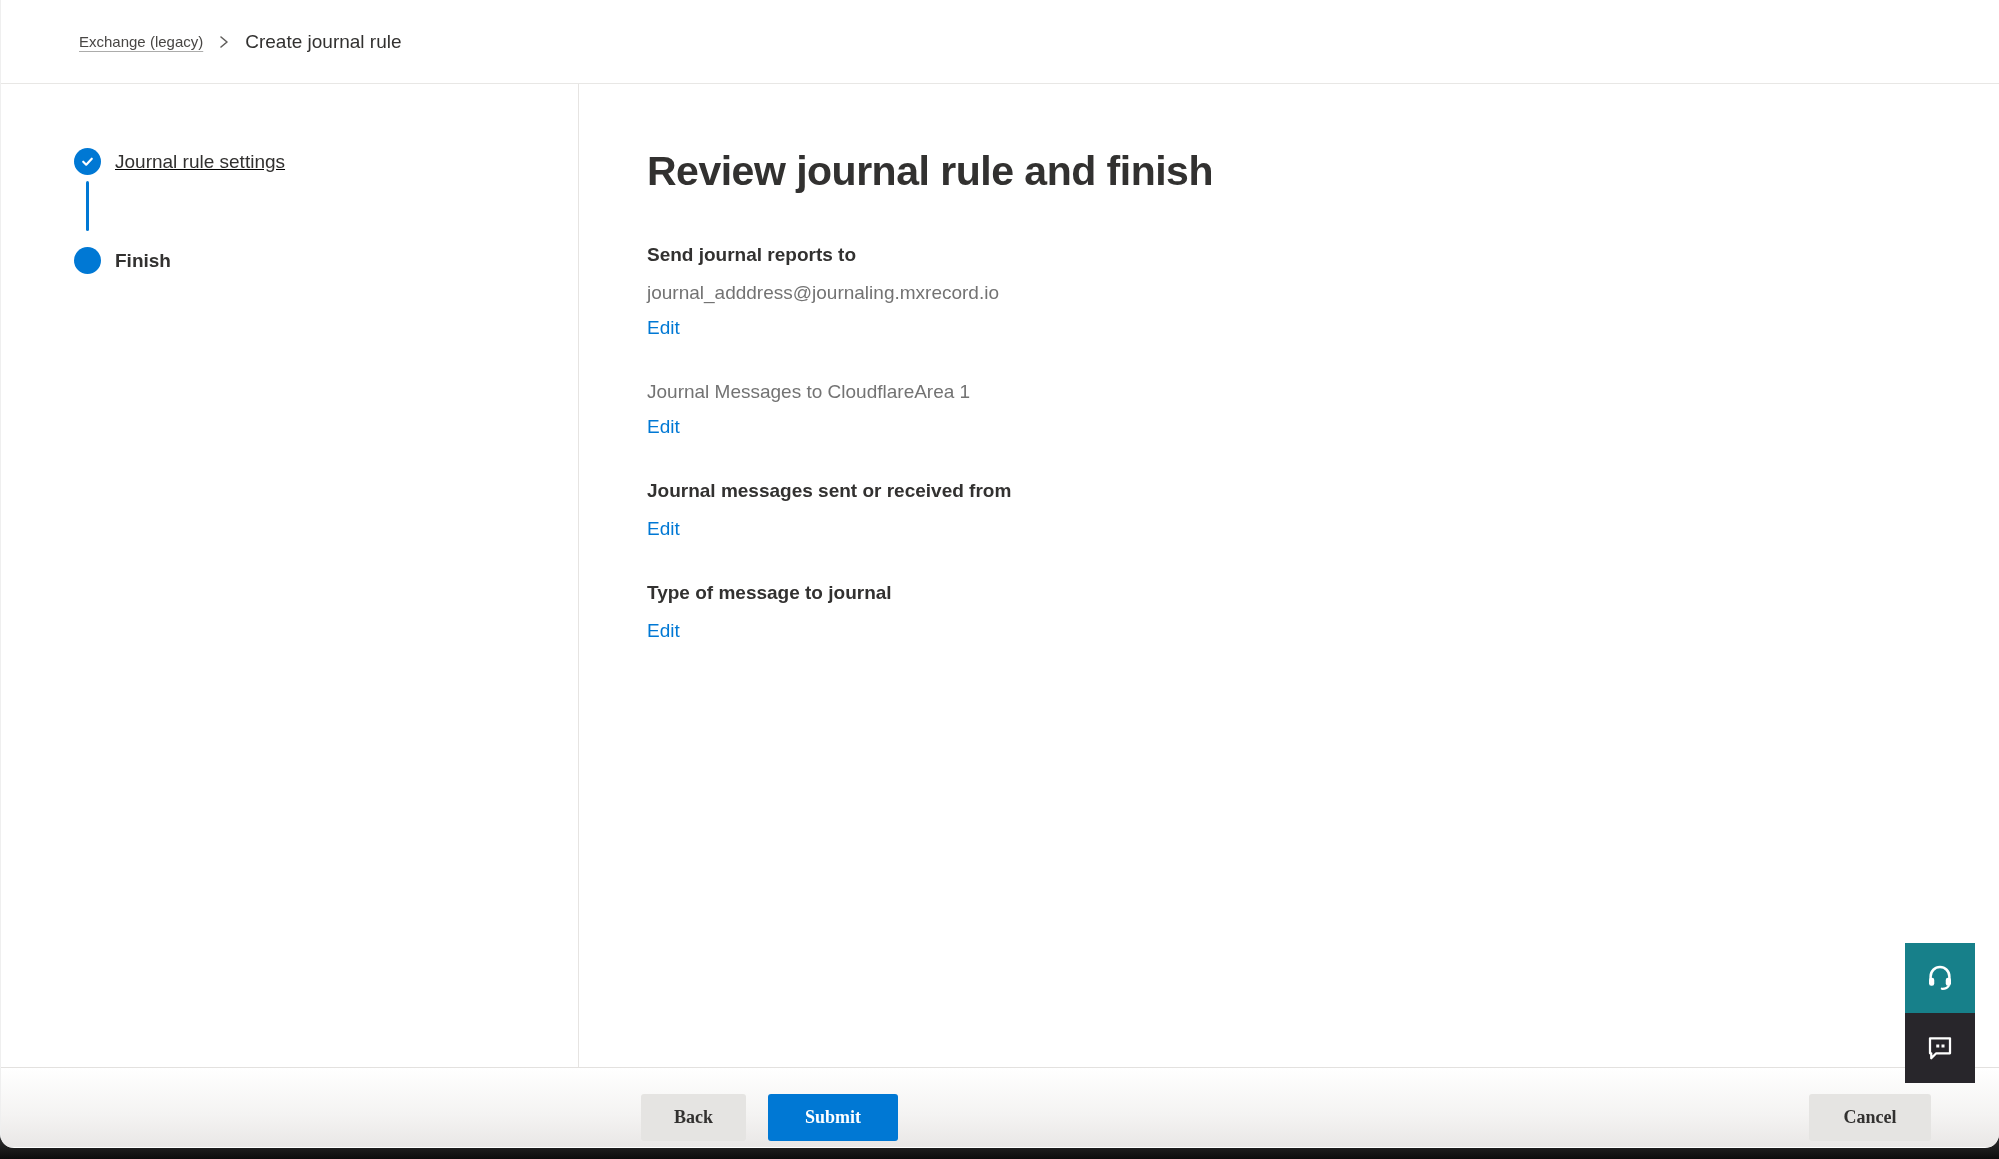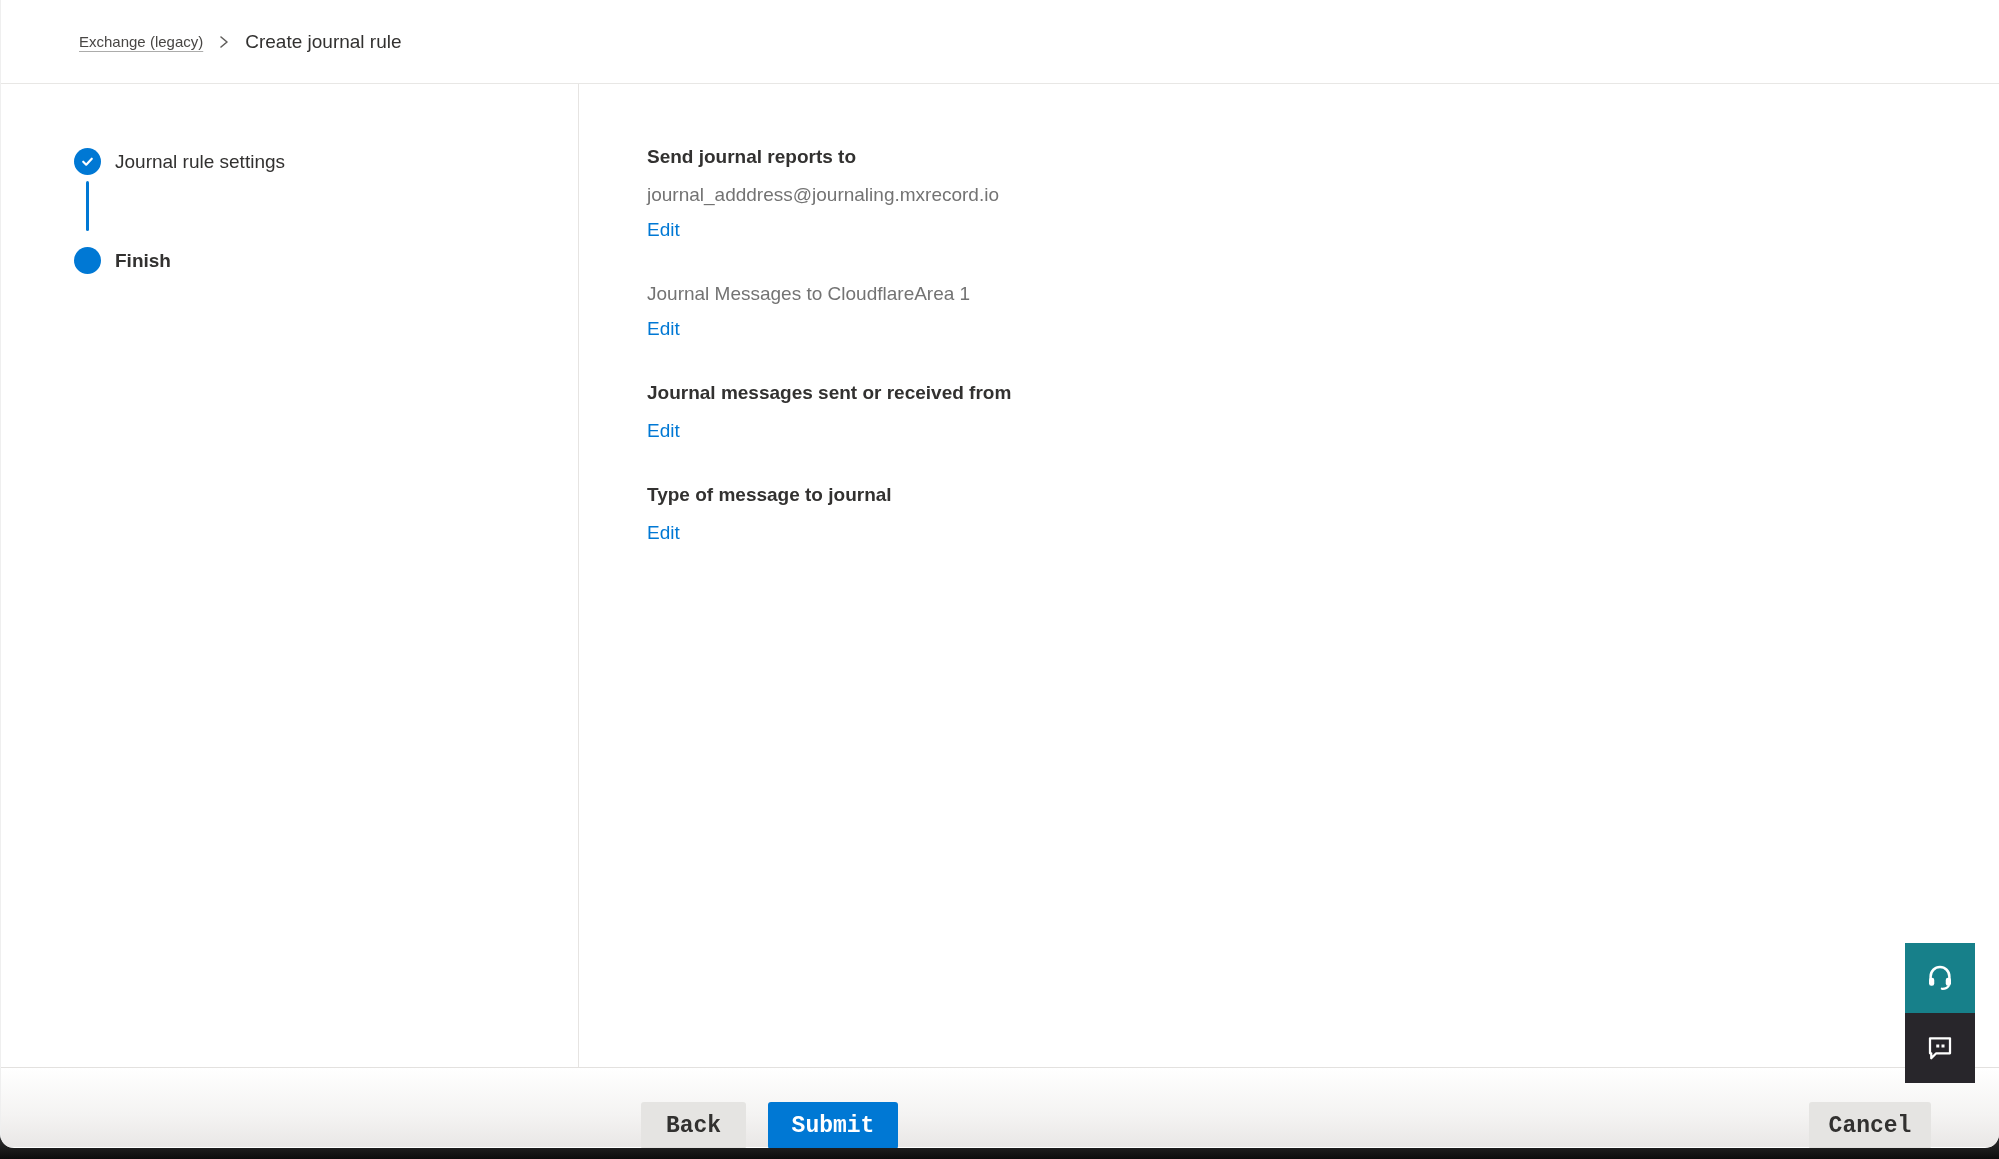--- a/index.html
+++ b/index.html
@@ -32,21 +32,21 @@
   }
   .crumb-sep { margin:0 14px; display:inline-flex; align-items:center; }
   .crumb-current { font-size:19px; color:#323130; }
   
   .content { display:flex; height:983px; }
   .sidebar {
     width:578px; border-right:1px solid #e6e4e2; position:relative; background:#fff;
     flex:0 0 578px;
   }
   .step-row { position:absolute; left:73px; display:flex; align-items:center; cursor:pointer; }
-  .step-row-1 { top:64px; }
+  .step-row-1 { top:64px;text-decoration:underline; }
   .step-row-2 { top:163px; }
   .step-circle {
     width:27px; height:27px; border-radius:50%; background:#0078d4;
     display:flex; align-items:center; justify-content:center; flex:0 0 27px;
   }
   .step-label { margin-left:14px; font-size:19px; color:#323130; white-space:nowrap; }
   .step-label.current { font-weight:700; }
   .step-connector {
     position:absolute; left:85px; top:97px; width:3px; height:50px;
     background:#0078d4; border-radius:2px;
@@ -60,22 +60,22 @@
   .section { margin-bottom:38px; }
   .section-label { font-size:19px; line-height:26px; font-weight:700; color:#323130; margin-bottom:12px; }
   .section-value { font-size:19px; line-height:26px; color:#737373; margin-bottom:9px; }
   .edit-link { font-size:19px; line-height:26px; color:#0078d4; cursor:pointer; display:inline-block;text-align:right; }
   
   .footer {
     height:80px; border-top:1px solid #e3e1df; position:relative;
     background:linear-gradient(180deg,#ffffff 0%,#f4f3f2 60%,#e9e7e6 100%);
   }
   .btn {
-    position:absolute; top:34px; height:47px; border:none; border-radius:3px;
-    font-family:Liberation Mono, monospace; font-size:23px; font-weight:700; cursor:pointer;
+    position:absolute; top:26px; height:47px; border:none; border-radius:3px;
+    font-family:Liberation Serif, serif; font-size:18px; font-weight:700; cursor:pointer;
     display:flex; align-items:center; justify-content:center;
   }
   .btn-secondary { background:#e5e4e2; color:#323130; }
   .btn-back { left:640px; width:105px; }
   .btn-primary { background:#0078d4; color:#ffffff; }
   .btn-submit { left:767px; width:130px; }
   .btn-cancel { left:1808px; width:122px; }
   
   .float-btn {
     position:absolute; left:1905px; width:70px; height:70px; z-index:2;
@@ -113,20 +113,21 @@
         <span class="step-label">Journal rule settings</span>
       </div>
       <div class="step-connector"></div>
       <div class="step-row step-row-2">
         <span class="step-circle"></span>
         <span class="step-label current">Finish</span>
       </div>
     </div>
 
     <div class="main">
+      <h1 class="page-title">Review journal rule and finish</h1>
 
       <div class="section">
         <div class="section-label">Send journal reports to</div>
         <div class="section-value">journal_adddress@journaling.mxrecord.io</div>
         <span class="edit-link">Edit</span>
       </div>
 
       <div class="section">
         <div class="section-value">Journal Messages to CloudflareArea 1</div>
         <span class="edit-link">Edit</span>

